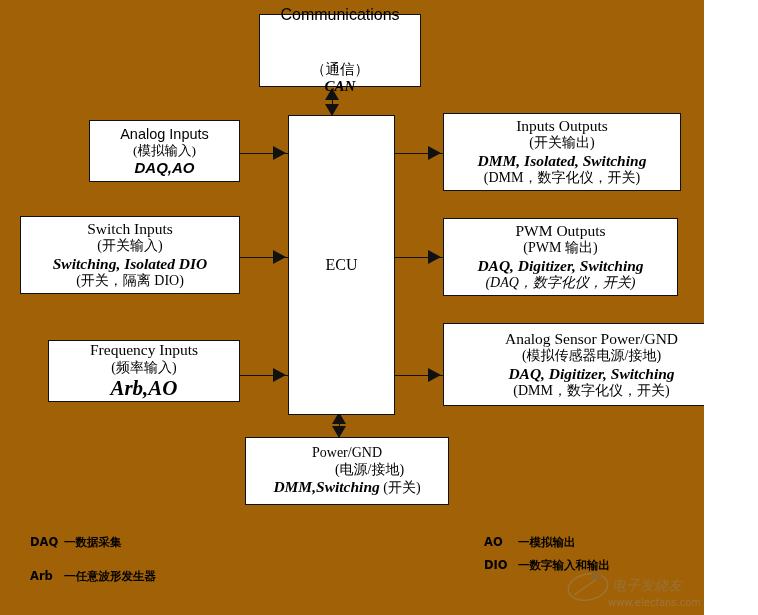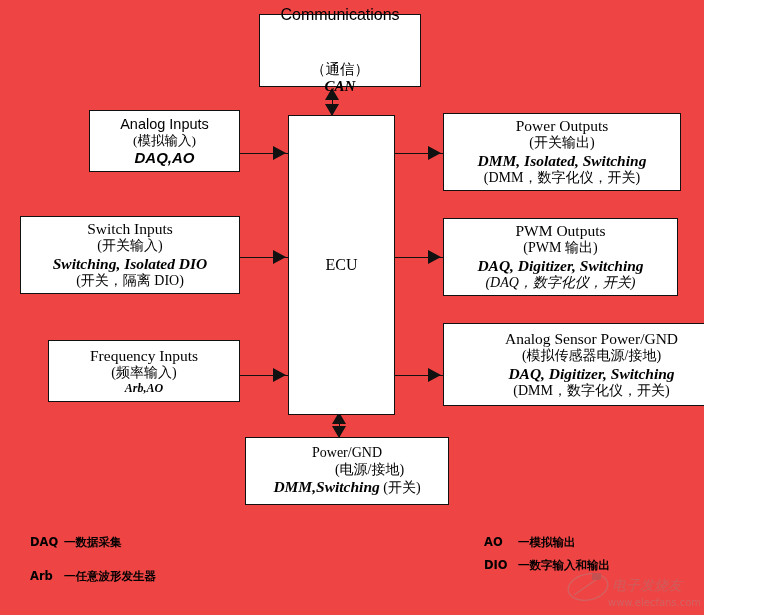--- a/index.html
+++ b/index.html
@@ -4,21 +4,21 @@
 <style>
   html, body {
     margin: 0;
     padding: 0;
     background: #ffffff;
   }
   #page {
     position: relative;
     width: 704px;
     height: 615px;
-    background: #ef4444;
+    background: #a16207;
     overflow: hidden;
     font-family: "Liberation Sans", sans-serif;
     color: #000000;
   }
 
   
   .box {
     position: absolute;
     box-sizing: border-box;
     border: 1.4px solid #111111;
@@ -118,47 +118,47 @@
   </div>
 
   <div class="vline" style="left:332px; top:91px; height:24px;"></div>
   <div class="arrow-u" style="left:325px; top:88px;"></div>
   <div class="arrow-d" style="left:325px; top:104px;"></div>
 
   <div class="box" style="left:288px; top:115px; width:107px; height:300px;">
     <span class="ln serif" style="font-size:16px;">ECU</span>
   </div>
 
-  <div class="box" style="left:89px; top:110px; width:151px; height:62px;">
+  <div class="box" style="left:89px; top:120px; width:151px; height:62px;">
     <span class="ln sans" style="font-size:14.5px;">Analog Inputs</span>
     <span class="ln serif" style="font-size:13.5px;">(模拟输入)</span>
     <span class="ln sans bi" style="font-size:15px;">DAQ,AO</span>
   </div>
   <div class="hline" style="left:240px; top:153px; width:48px;"></div>
   <div class="arrow-r" style="left:273px; top:146px;"></div>
 
   <div class="box" style="left:20px; top:216px; width:220px; height:78px;">
     <span class="ln serif" style="font-size:15.5px;">Switch Inputs</span>
     <span class="ln serif" style="font-size:14px;">(开关输入)</span>
     <span class="ln serif bi" style="font-size:15.5px;">Switching, Isolated DIO</span>
     <span class="ln serif" style="font-size:14px;">(开关，隔离 DIO)</span>
   </div>
   <div class="hline" style="left:240px; top:257px; width:48px;"></div>
   <div class="arrow-r" style="left:273px; top:250px;"></div>
 
   <div class="box" style="left:48px; top:340px; width:192px; height:62px;">
     <span class="ln serif" style="font-size:15.5px;">Frequency Inputs</span>
     <span class="ln serif" style="font-size:14px;">(频率输入)</span>
-    <span class="ln serif bi" style="font-size:12px;">Arb,AO</span>
+    <span class="ln serif bi" style="font-size:21px;">Arb,AO</span>
   </div>
   <div class="hline" style="left:240px; top:375px; width:48px;"></div>
   <div class="arrow-r" style="left:273px; top:368px;"></div>
 
   <div class="box" style="left:443px; top:113px; width:238px; height:78px;">
-    <span class="ln serif" style="font-size:15.5px;">Power Outputs</span>
+    <span class="ln serif" style="font-size:15.5px;">Inputs Outputs</span>
     <span class="ln serif" style="font-size:14px;">(开关输出)</span>
     <span class="ln serif bi" style="font-size:15.5px;">DMM, Isolated, Switching</span>
     <span class="ln serif" style="font-size:14px;">(DMM，数字化仪，开关)</span>
   </div>
   <div class="hline" style="left:395px; top:153px; width:48px;"></div>
   <div class="arrow-r" style="left:428px; top:146px;"></div>
 
   <div class="box" style="left:443px; top:218px; width:235px; height:78px;">
     <span class="ln serif" style="font-size:15.5px;">PWM Outputs</span>
     <span class="ln serif" style="font-size:14px;">(PWM 输出)</span>

